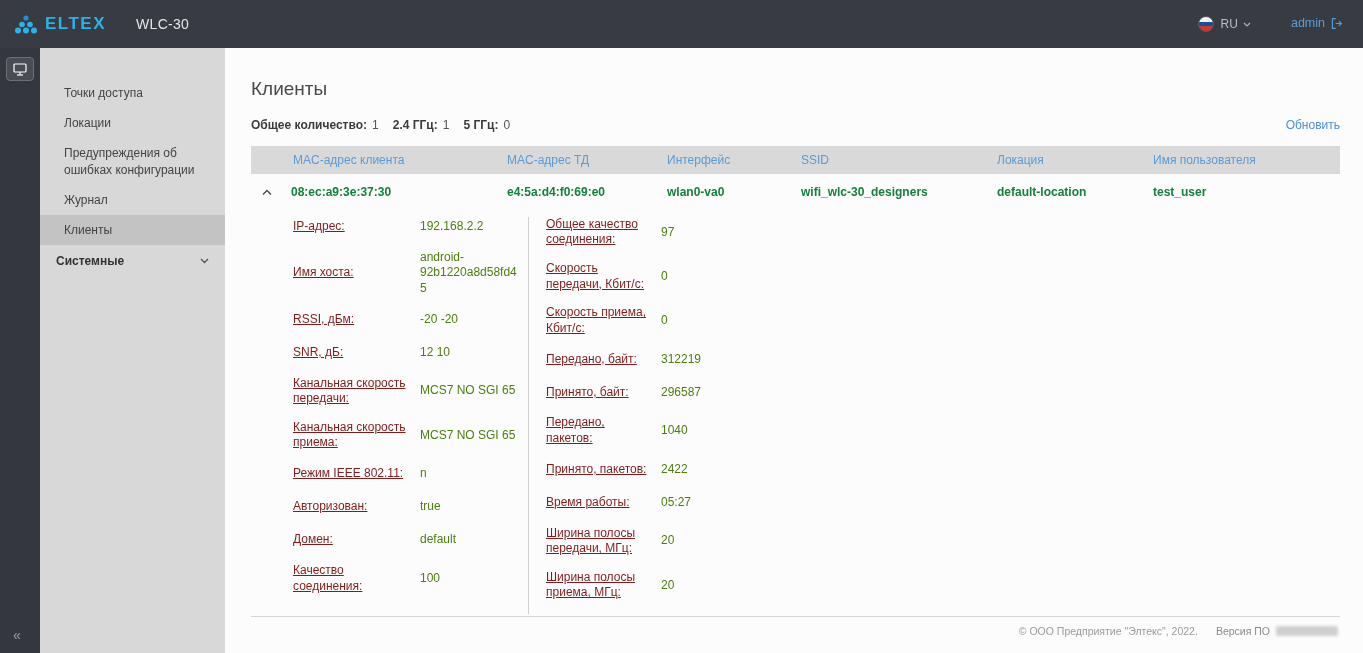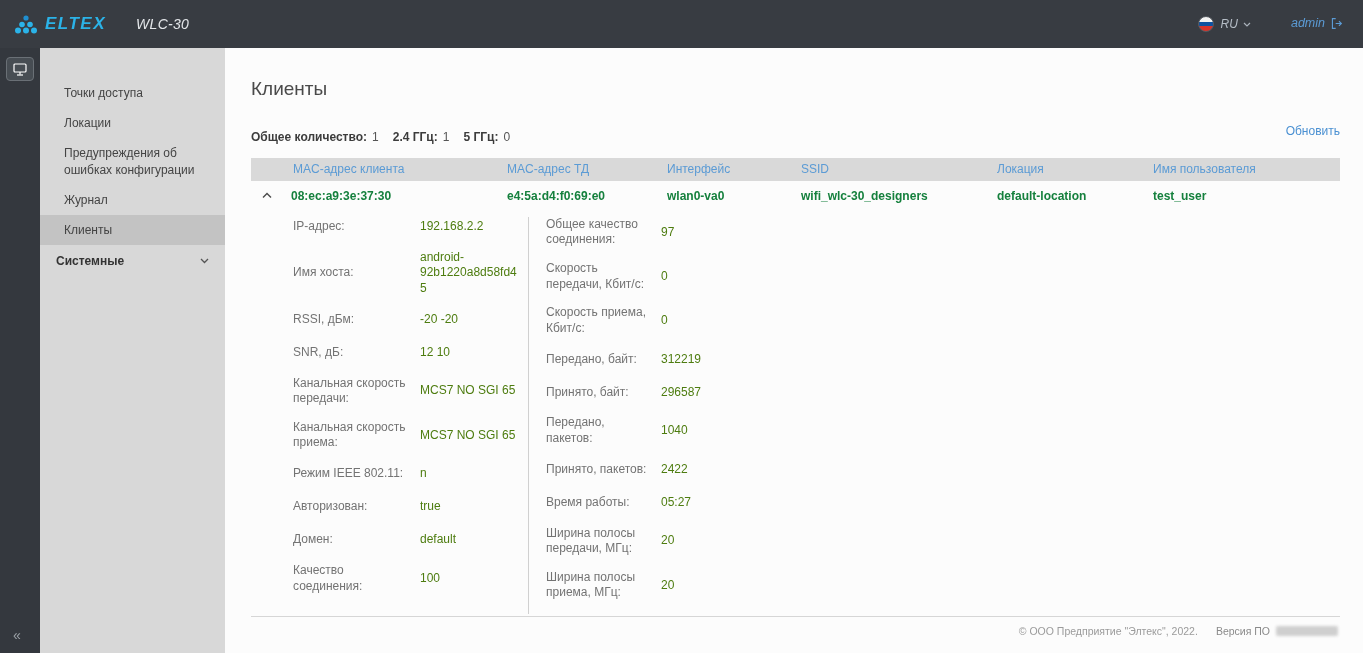--- a/index.html
+++ b/index.html
@@ -2,21 +2,21 @@
 <html><head>
 <meta charset="utf-8">
 <style>
   * { margin:0; padding:0; box-sizing:border-box; }
   html,body { width:1363px; height:653px; overflow:hidden; background:#fff;
     font-family:"Liberation Sans", sans-serif; }
   .app { width:1363px; height:653px; display:flex; flex-direction:column; }
 
   
   .topbar { height:48px; background:#383c42; display:flex; align-items:center;
-    padding:0 20px 0 14px; flex:none;font-style:italic; }
+    padding:0 20px 0 14px; flex:none; }
   .brand { display:flex; align-items:center; gap:7px; }
   .brand-text { color:#2bb3e8; font-size:17px; font-weight:bold; letter-spacing:1.5px; }
   .product { color:#e3e6e9; font-size:14px; margin-left:30px; letter-spacing:0.3px; }
   .topbar-right { margin-left:auto; display:flex; align-items:flex-start; gap:6px; }
   .flag { width:16px; height:16px; border-radius:50%; flex:none;
     background:linear-gradient(to bottom, #f2f2f2 0 33%, #0f52a0 33% 66%, #d8342a 66% 100%);
     border:1px solid #565b61; }
   .lang { color:#b6bec7; font-size:12px; margin-left:2px; }
   .user-group { display:flex; align-items:center; gap:5px; margin-left:34px; cursor:pointer; }
   .user { color:#5b9bd5; font-size:12.5px; }
@@ -37,21 +37,21 @@
     padding:9px 16px; font-weight:bold; cursor:pointer; color:#333; }
   .nav-item { padding:7px 14px 7px 24px; cursor:pointer; color:#444; line-height:1.35; }
   .nav-item.selected { background:#c3c3c3; }
 
   .main { flex:1; background:#fcfcfc; display:flex; flex-direction:column;
     padding:24px 23px 0 26px; min-width:0; }
   .page-title { font-size:19px; font-weight:400; color:#4a4a4a; margin:6px 0 18px; }
 
   .summary-row { display:flex; align-items:center; font-size:12px; color:#3c3c3c;
     margin-bottom:14px; }
-  .summary-pair { margin-right:14px; display:flex; gap:5px;margin-top:12px; }
+  .summary-pair { margin-right:14px; display:flex; gap:5px; }
   .summary-label { font-weight:bold; }
   .summary-value { color:#555; }
   .refresh-link { margin-left:auto; color:#4a90d2; font-size:12px; cursor:pointer;
     text-decoration:none; }
 
   
   .thead { display:flex; align-items:center; background:#d9d9d9; height:30px;
     font-size:12px; color:#5b9bd5; }
   .trow { display:flex; align-items:center; height:40px; font-size:12px; color:#15803d;
     cursor:pointer;font-weight:bold; }
@@ -64,21 +64,21 @@
   .row-chevron { margin:0 19px 0 11px; display:flex; flex:none; }
   .thead .tcell { cursor:pointer; }
 
   
   .details { display:flex; padding:6px 0 2px 42px; border-bottom:1px solid #d6d6d6;
     margin-bottom:8px; }
   .dcol-left { width:235px; flex:none; padding-right:10px; }
   .dcol-right { flex:1; border-left:1px solid #d0d0d0; padding-left:17px; max-width:420px; }
   .drow { display:flex; align-items:center; margin-bottom:13px; min-height:20px;
     font-size:12px; line-height:1.3; }
-  .dlabel { width:127px; flex:none; color:#737373; padding-right:8px; }
+  .dlabel { width:127px; flex:none; color:#7f1d1d; padding-right:8px;text-decoration:underline; }
   .dcol-right .dlabel { width:115px; }
   .dval { flex:1; color:#4d7c0f; word-break:break-word; }
 
   
   .footer { margin-top:auto; display:flex; justify-content:flex-end; align-items:center;
     gap:18px; padding:0 2px 16px; font-size:10.5px; color:#9b9b9b; }
   .version-wrap { display:flex; align-items:center; gap:6px; color:#8a8a8a; }
   .redacted { display:inline-block; width:62px; height:10px; background:#cfcfcf;
     border-radius:2px; filter:blur(1.5px); }
 

